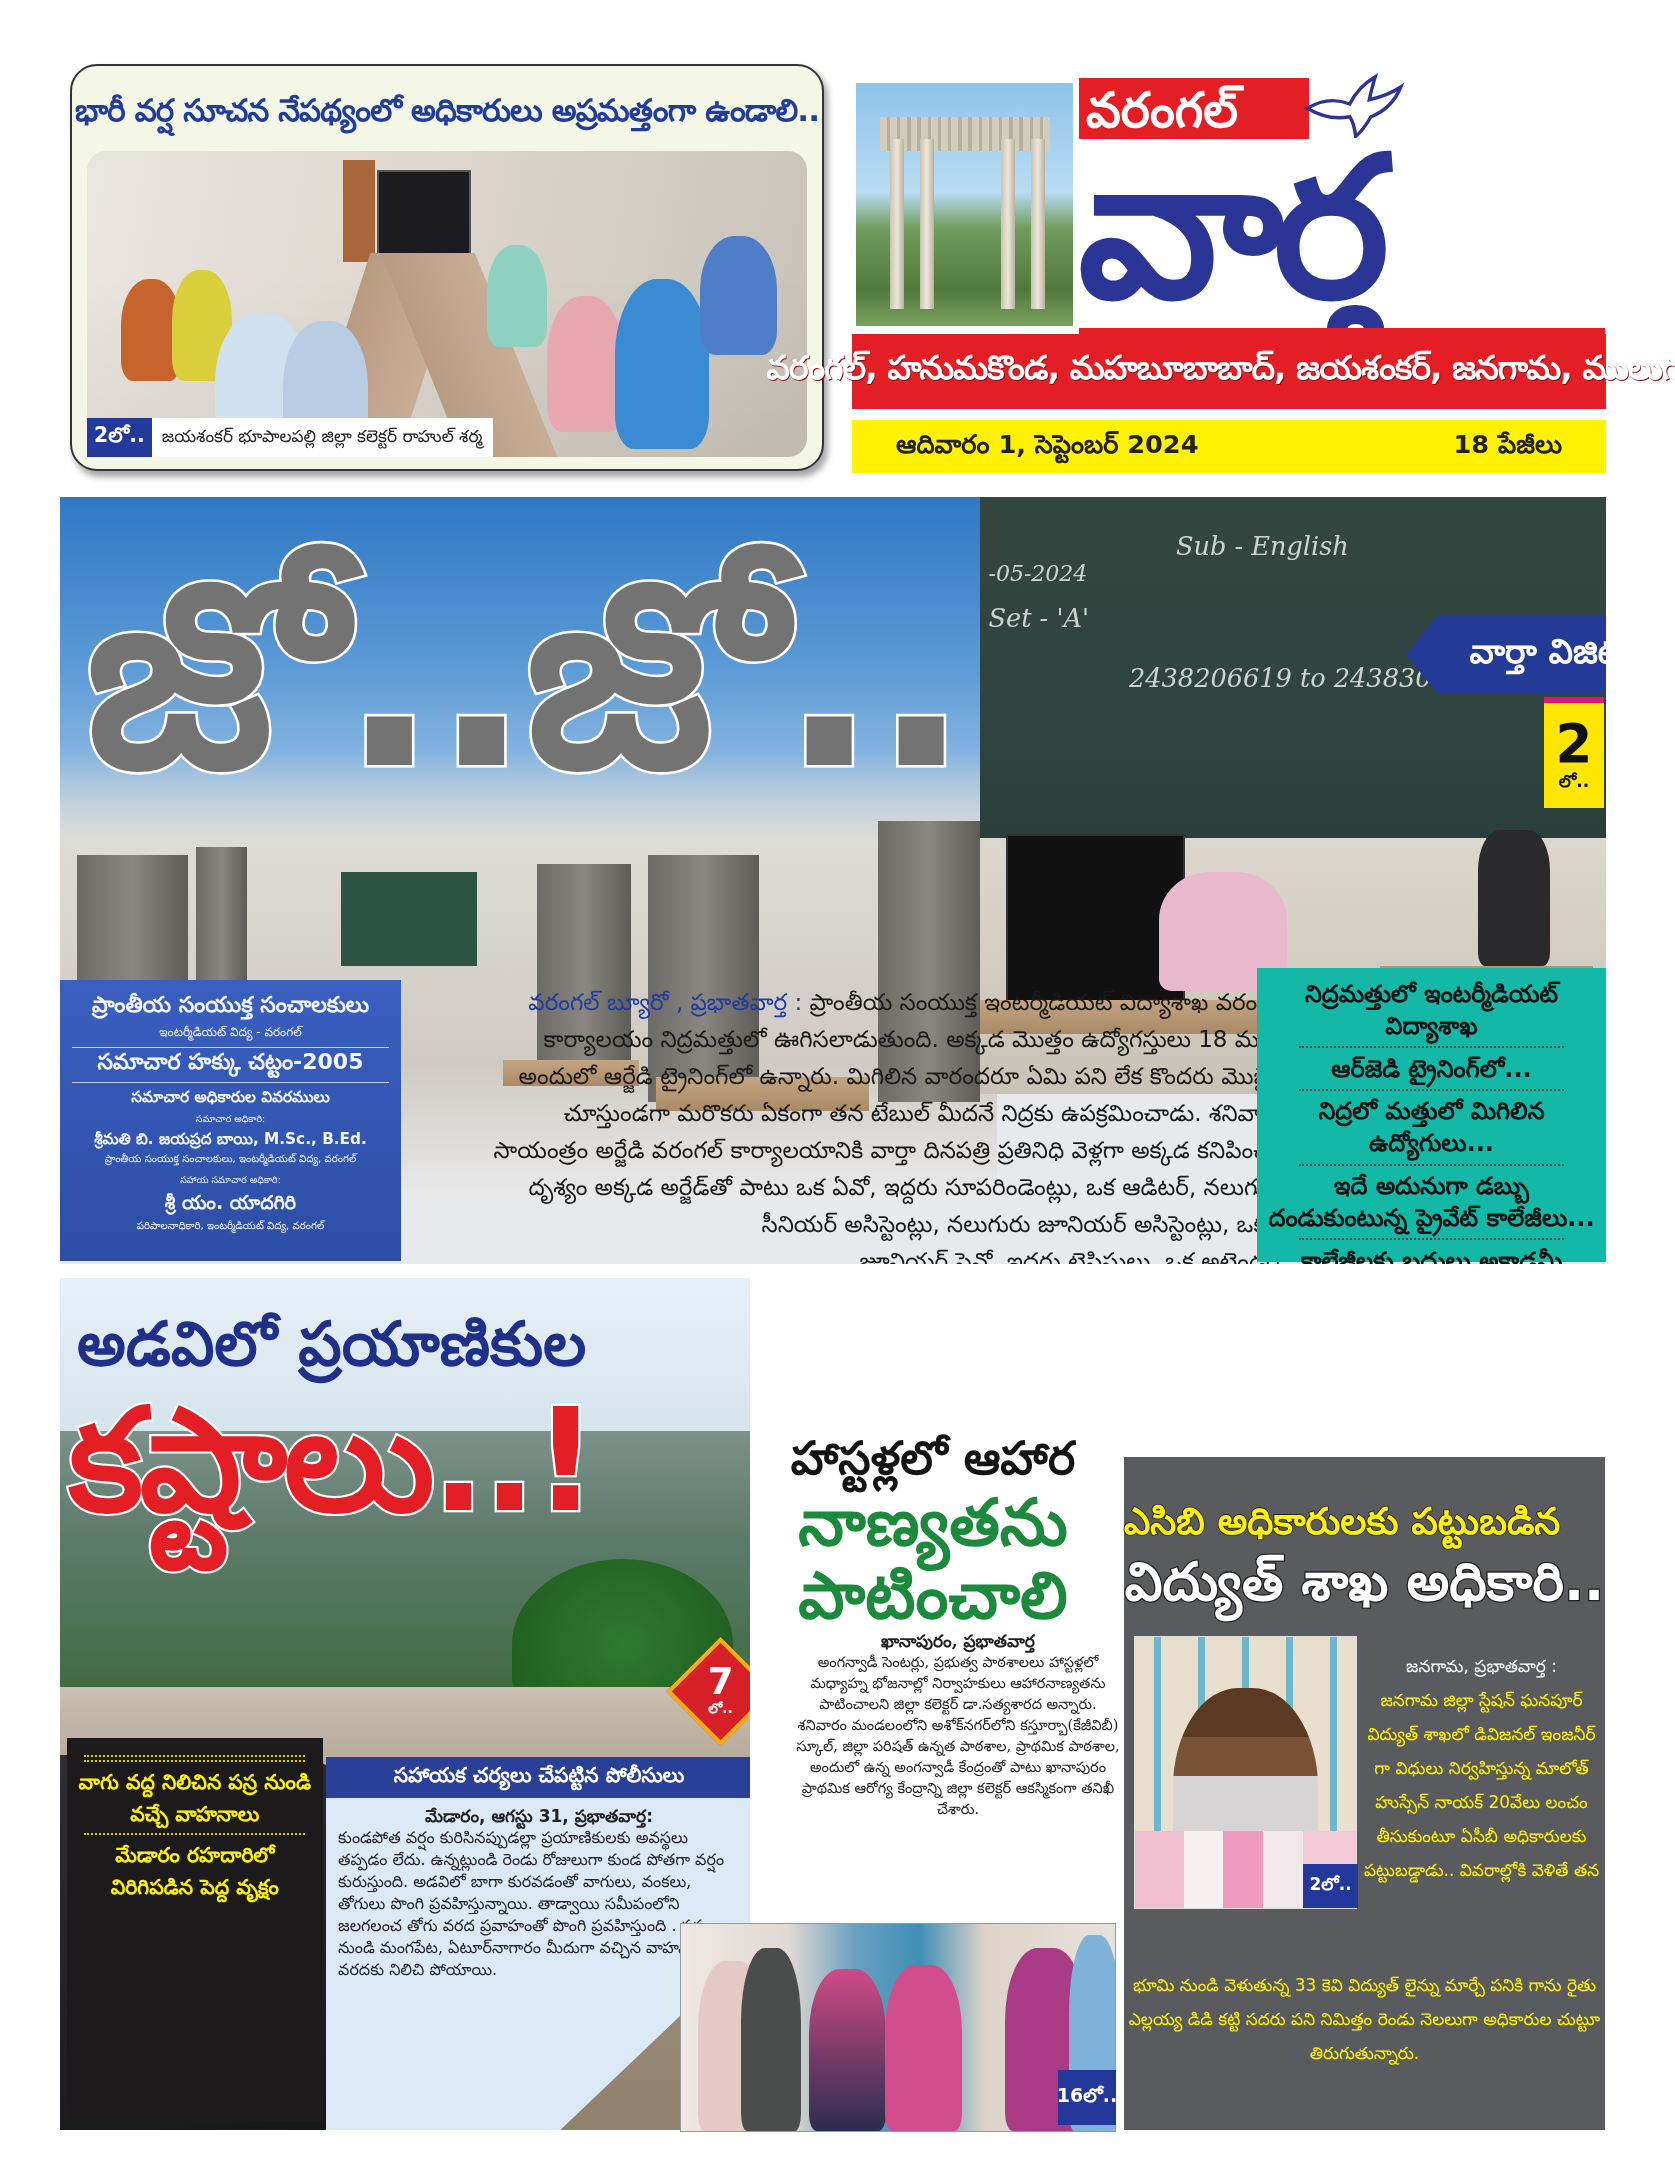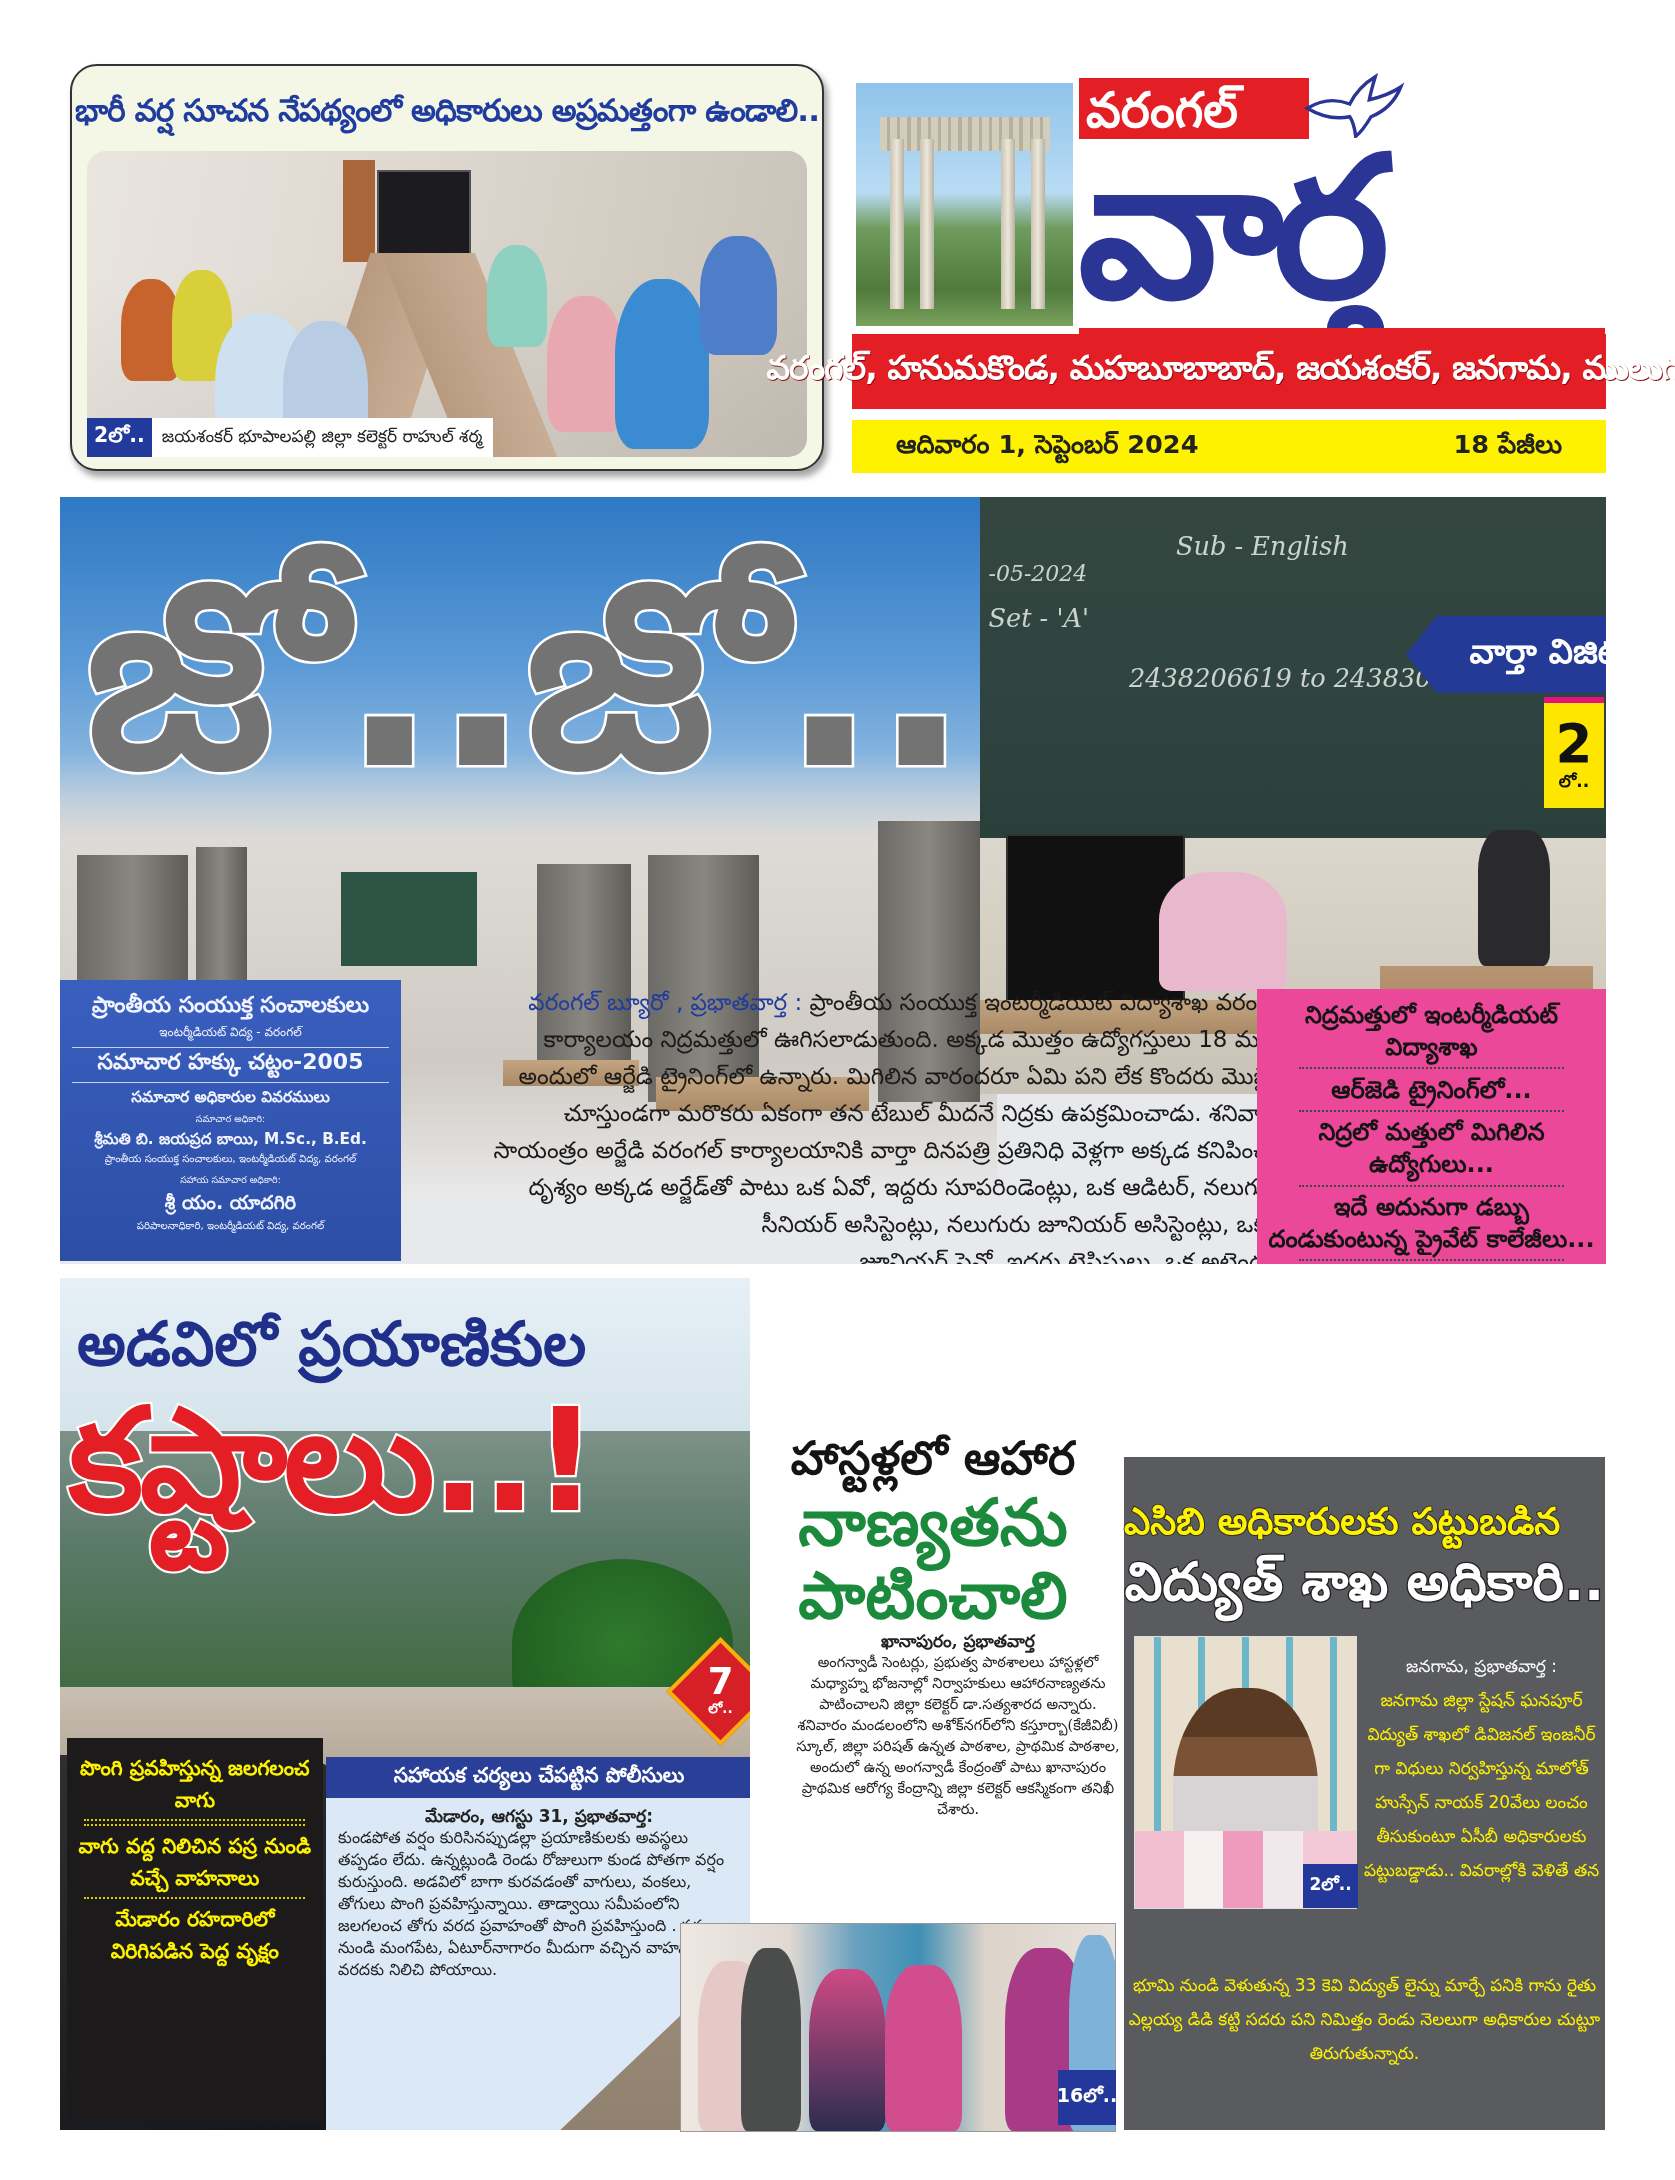--- a/index.html
+++ b/index.html
@@ -65,21 +65,21 @@
   #signboard .l9 { font-size: 19px; margin-top: 3.4px; font-weight:700; }
   #signboard .l10 { font-size: 10.2px; margin-top: 1.7px; }
 
   
   #lead-body { position:absolute; left: 358px; top: 487px; width: 869px; color:#1a1a1a; font-size: 23px; line-height: 37px; text-align: right; }
   #lead-body .dateline { color: #1f3c9e; }
   #lead-body p { margin: 0; }
   #lead-body .l-first { text-align:right; }
 
   
-  #lead-side { position:absolute; left: 1197px; top: 492px; width: 349px; height: 294px; background: #ec4899; text-align:center; padding: 10.2px 8.5px; }
+  #lead-side { position:absolute; left: 1197px; top: 471px; width: 349px; height: 294px; background: #14b8a6; text-align:center; padding: 10.2px 8.5px; }
   #lead-side .item { font-size: 24px; font-weight: 700; line-height: 32px; color:#141414; }
   #lead-side .sep { border-top: 2.6px dotted #444; width: 80%; margin: 4.3px auto; }
 
   
   #forest { left: 60px; top: 1278px; width: 690px; height: 852px; overflow:hidden; background:#eef3f7; }
   #forest .sky { position:absolute; left:0; top:0; width: 100%; height: 281px; background: linear-gradient(180deg,#e6f0f6,#c7d9e3); }
   #forest .trees { position:absolute; left:0; top: 153px; width: 100%; height: 273px; background: linear-gradient(180deg,#7d9189 0%, #5c7a6a 40%, #3f6a3e 100%); }
   #forest .bush { position:absolute; right: 17px; top: 281px; width: 221px; height: 170px; background: radial-gradient(circle at 50% 50%, #2f7a2d, #1e5a1f); border-radius: 50% 50% 30% 30%; }
   #forest .water { position:absolute; left:0; top: 409px; width: 100%; height: 460px; background: linear-gradient(180deg,#c9c0b3 0%, #a69785 30%, #8f7f6d 100%); }
   #forest .car { position:absolute; left: 0; top: 477px; width: 324px; height: 392px; background: linear-gradient(160deg,#2d2f33,#141518); border-radius: 0 102px 0 0; }
@@ -248,21 +248,20 @@
   <div class="car"></div>
   <div class="h1">అడవిలో ప్రయాణికుల</div>
   <div class="h2">కష్టాలు..!</div>
   <div id="forest-badge"></div>
   <div id="forest-badge-text">
     <span class="n">7</span>
     <span class="lo">లో..</span>
   </div>
 
   <div id="forest-list">
-    <div class="item">పొంగి ప్రవహిస్తున్న జలగలంచ వాగు</div>
     <div class="sep"></div>
     <div class="sep"></div>
     <div class="item">వాగు వద్ద నిలిచిన పస్ర నుండి వచ్చే వాహనాలు</div>
     <div class="sep"></div>
     <div class="item">మేడారం రహదారిలో విరిగిపడిన పెద్ద వృక్షం</div>
   </div>
 
   <div id="police-bar">సహాయక చర్యలు చేపట్టిన పోలీసులు</div>
   <div id="police-body">
     <div class="dl">మేడారం, ఆగస్టు 31, ప్రభాతవార్త:</div>

